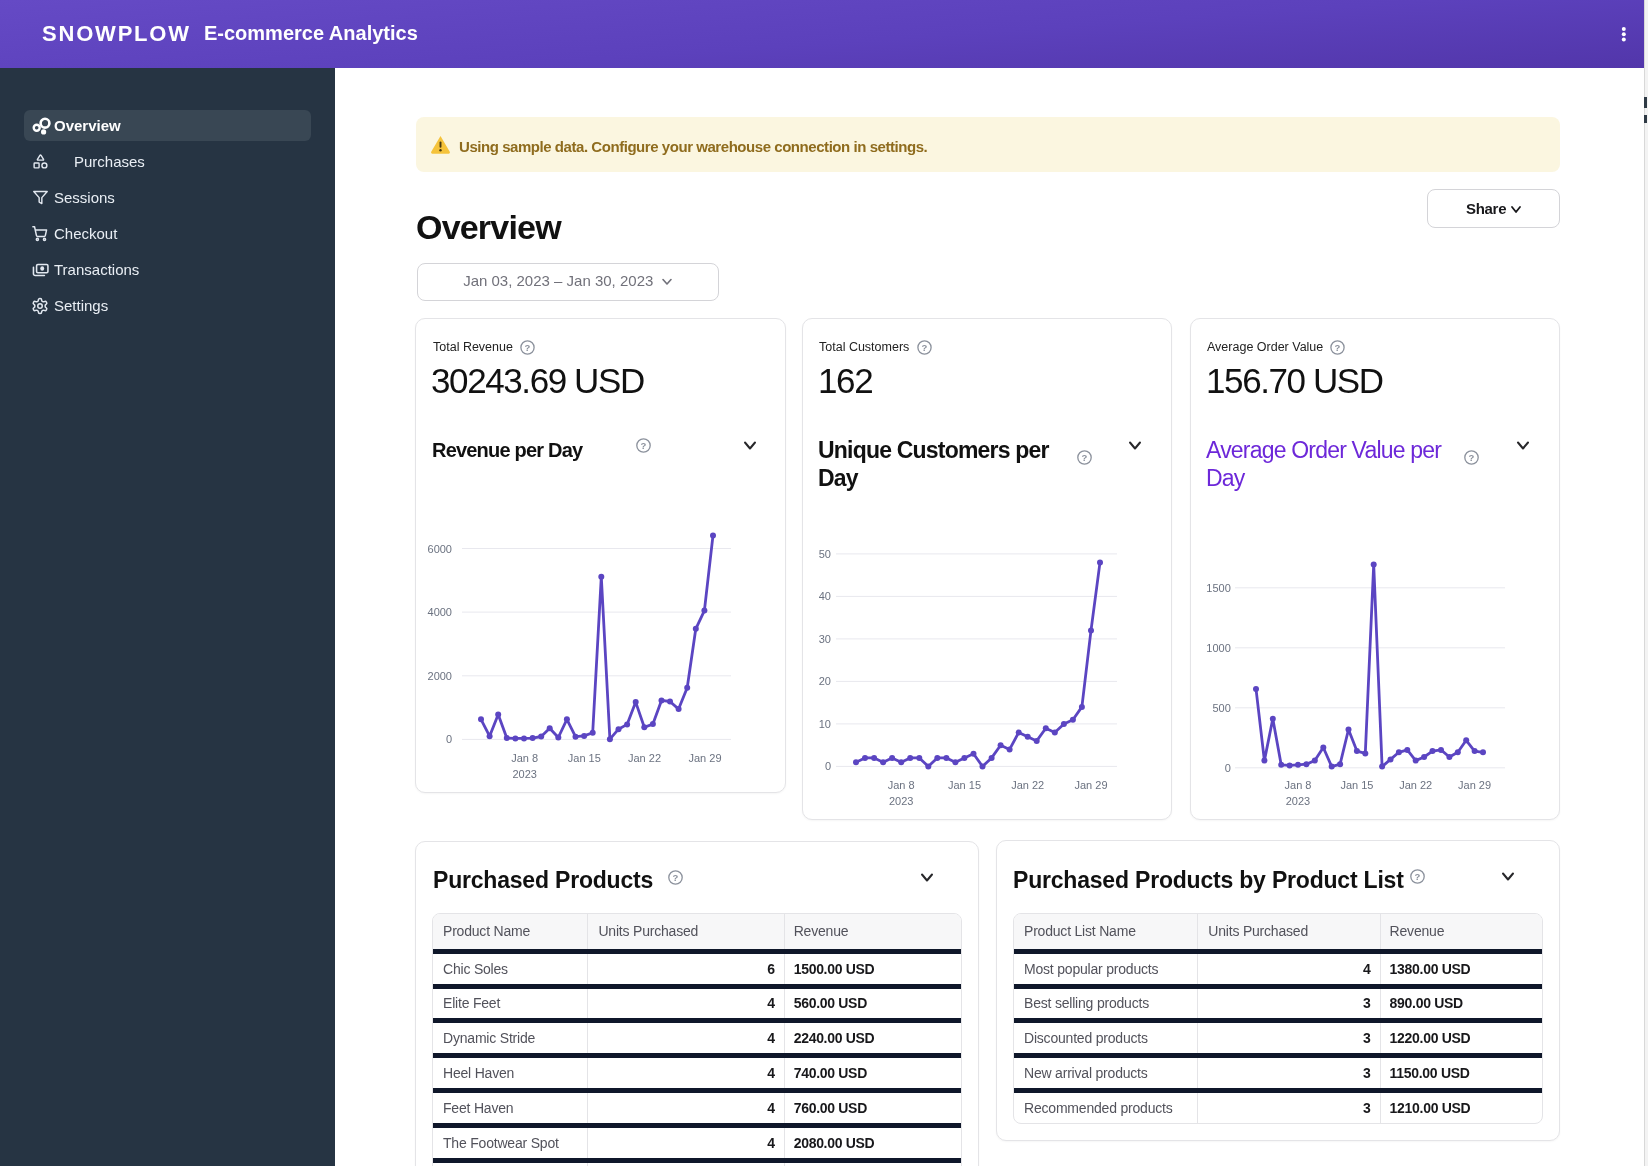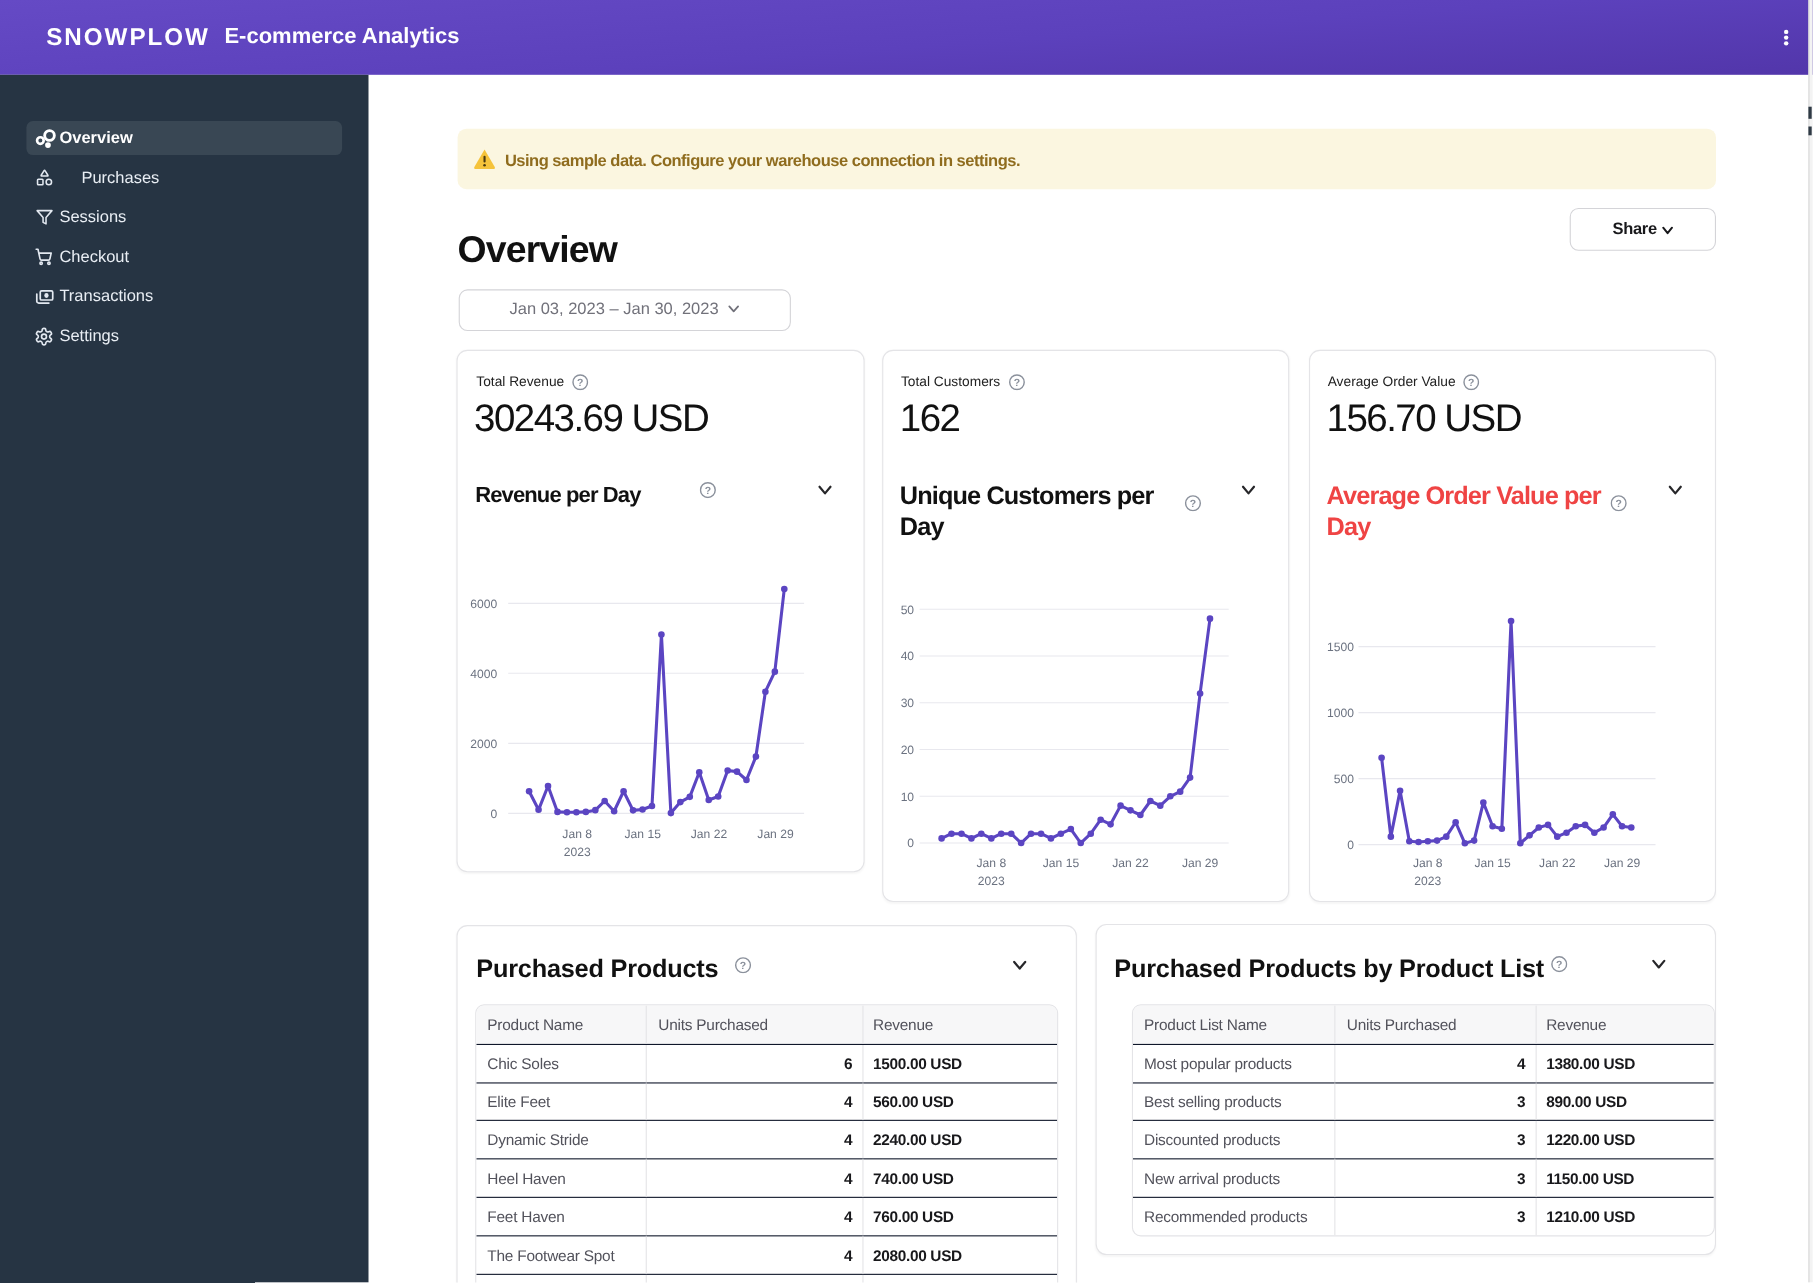--- a/index.html
+++ b/index.html
@@ -119,21 +119,21 @@
 <svg class="abs" style="left:1128px;top:441px" width="14" height="10" viewBox="0 0 14 10">
     <path d="M2 1.5 L7 7.5 L12 1.5" fill="none" stroke="#27272a" stroke-width="2" stroke-linecap="round" stroke-linejoin="round"></path>
   </svg>
 
 <div class="abs" style="left:1207px;top:340px;font-size:12.5px;line-height:14px;color:#222;">Average Order Value</div>
 <svg class="abs" style="left:1330px;top:340px" width="15" height="15" viewBox="0 0 15 15">
     <circle cx="7.5" cy="7.5" r="6.6" fill="none" stroke="#8b919c" stroke-width="1.3"></circle>
     <text x="7.5" y="11" text-anchor="middle" font-size="9.5" font-weight="700" fill="#8b919c">?</text>
   </svg>
 <div class="abs" style="left:1206px;top:363px;font-size:35px;line-height:36px;letter-spacing:-1.4px;color:#111;">156.70 USD</div>
-<div class="abs" style="left:1206px;top:436px;width:254px;font-size:23px;font-weight:700;letter-spacing:-0.8px;color:#ef4444;line-height:28px;">Average Order Value per Day</div>
+<div class="abs" style="left:1206px;top:436px;width:254px;font-size:23px;font-weight:400;letter-spacing:-0.8px;color:#6d28d9;line-height:28px;">Average Order Value per Day</div>
 <svg class="abs" style="left:1464px;top:450px" width="15" height="15" viewBox="0 0 15 15">
     <circle cx="7.5" cy="7.5" r="6.7" fill="none" stroke="#8b919c" stroke-width="1.3"></circle>
     <text x="7.5" y="11" text-anchor="middle" font-size="9.5" font-weight="700" fill="#8b919c">?</text>
   </svg>
 <svg class="abs" style="left:1516px;top:441px" width="14" height="10" viewBox="0 0 14 10">
     <path d="M2 1.5 L7 7.5 L12 1.5" fill="none" stroke="#27272a" stroke-width="2" stroke-linecap="round" stroke-linejoin="round"></path>
   </svg>
 
 <svg class="abs" style="left:415px;top:520px" width="371" height="273">
 <g stroke="#e8e8ee" stroke-width="1">
@@ -313,21 +313,21 @@
 <svg class="abs" style="left:1410px;top:869px" width="15" height="15" viewBox="0 0 15 15">
     <circle cx="7.5" cy="7.5" r="6.7" fill="none" stroke="#8b919c" stroke-width="1.3"></circle>
     <text x="7.5" y="11" text-anchor="middle" font-size="9.5" font-weight="700" fill="#8b919c">?</text>
   </svg>
 <svg class="abs" style="left:1501px;top:872px" width="14" height="10" viewBox="0 0 14 10">
     <path d="M2 1.5 L7 7.5 L12 1.5" fill="none" stroke="#27272a" stroke-width="2" stroke-linecap="round" stroke-linejoin="round"></path>
   </svg>
 
 <style>
 .tbl{position:absolute;width:530px;border:1px solid #e4e4e7;border-radius:8px;background:#fff;overflow:hidden;font-size:14px;letter-spacing:-0.2px;white-space:nowrap;}
-.trow{display:flex;height:34.8px;border-top:1px solid #0f172a;}
+.trow{display:flex;height:34.8px;border-top:5px solid #0f172a;}
 .thead{display:flex;height:34.8px;background:#f7f7f8;color:#52525b;}
 .c1{display:flex;align-items:center;padding-left:10px;border-right:1px solid #e4e4e7;}
 .c2{display:flex;align-items:center;justify-content:flex-end;padding-right:9px;border-right:1px solid #e4e4e7;}
 .c2h{display:flex;align-items:center;padding-left:10px;border-right:1px solid #e4e4e7;}
 .c3{display:flex;align-items:center;padding-left:9px;}
 .trow .c1{color:#52525b;}
 .trow .c2,.trow .c3{color:#18181b;font-weight:700;letter-spacing:-0.3px;}
 .lt .c1{width:156px}.lt .c2,.lt .c2h{width:197px}.lt .c3{width:177px}
 .rt .c1{width:185px}.rt .c2,.rt .c2h{width:183px}.rt .c3{width:162px}
 </style>
@@ -369,21 +369,21 @@
       <div class="c3">2080.00 USD</div>
     </div>
 <div class="trow">
       <div class="c1">Sole Sisters</div>
       <div class="c2">3</div>
       <div class="c3">990.00 USD</div>
     </div>
 
 </div>
 
-<div class="tbl rt" style="left:1013px;top:913px;margin-left:16px;">
+<div class="tbl rt" style="left:1013px;top:913px;">
 <div class="thead">
       <div class="c1">Product List Name</div>
       <div class="c2h">Units Purchased</div>
       <div class="c3">Revenue</div>
     </div>
 <div class="trow">
       <div class="c1">Most popular products</div>
       <div class="c2">4</div>
       <div class="c3">1380.00 USD</div>
     </div>

